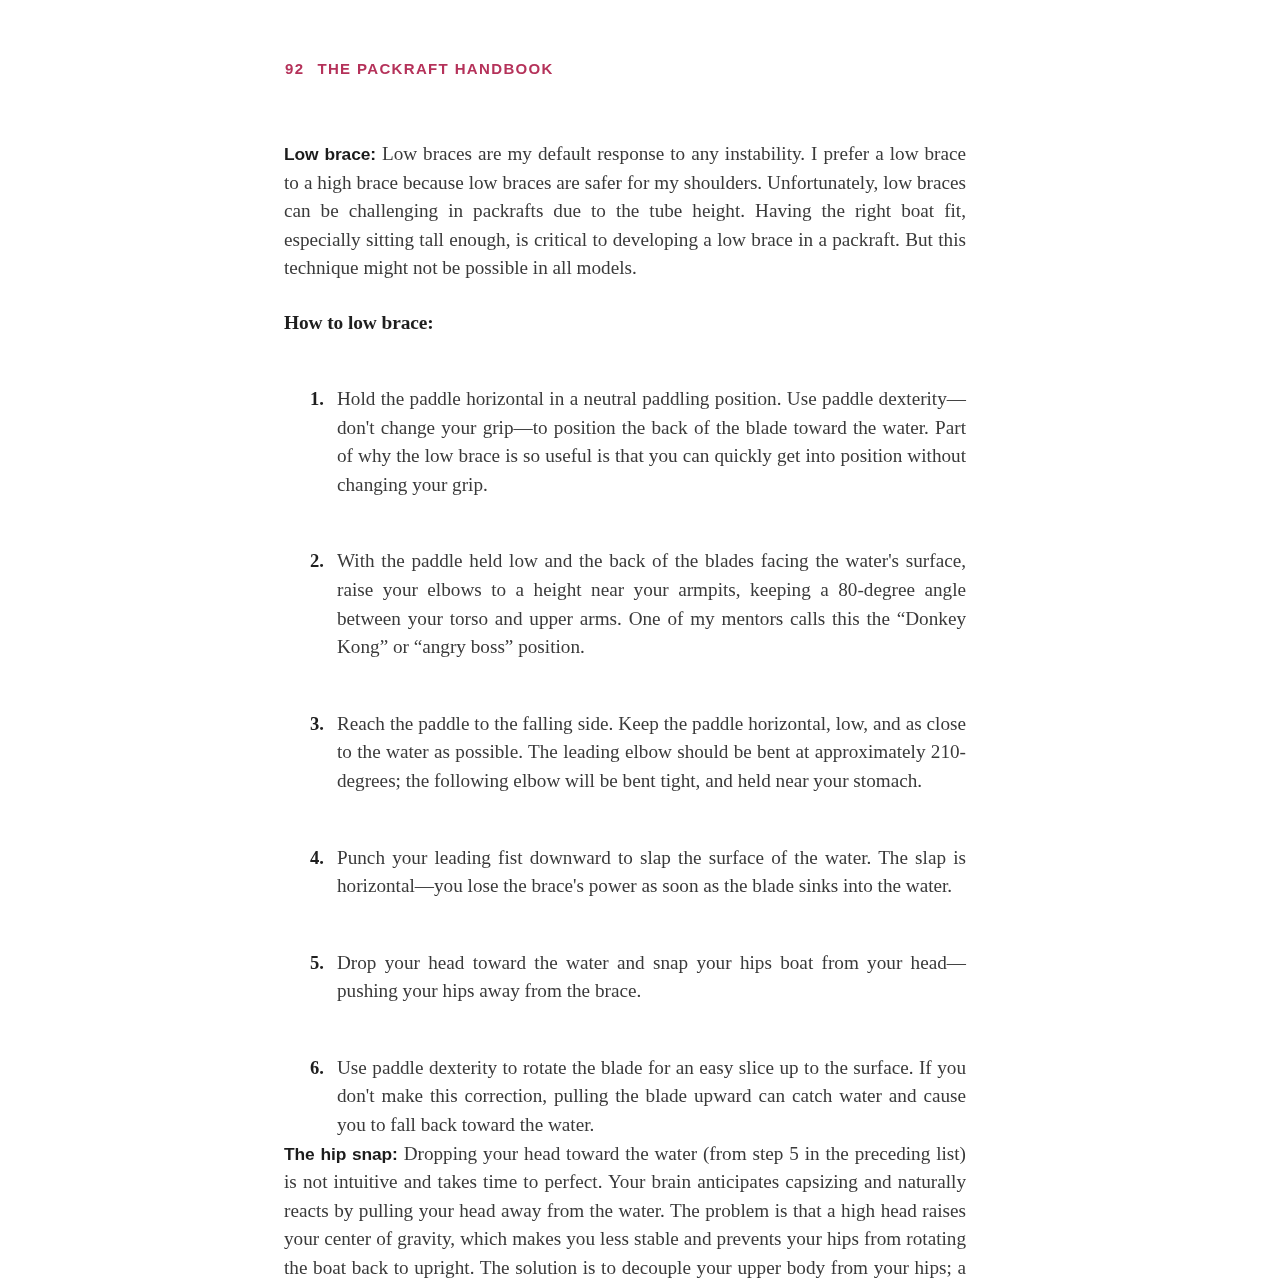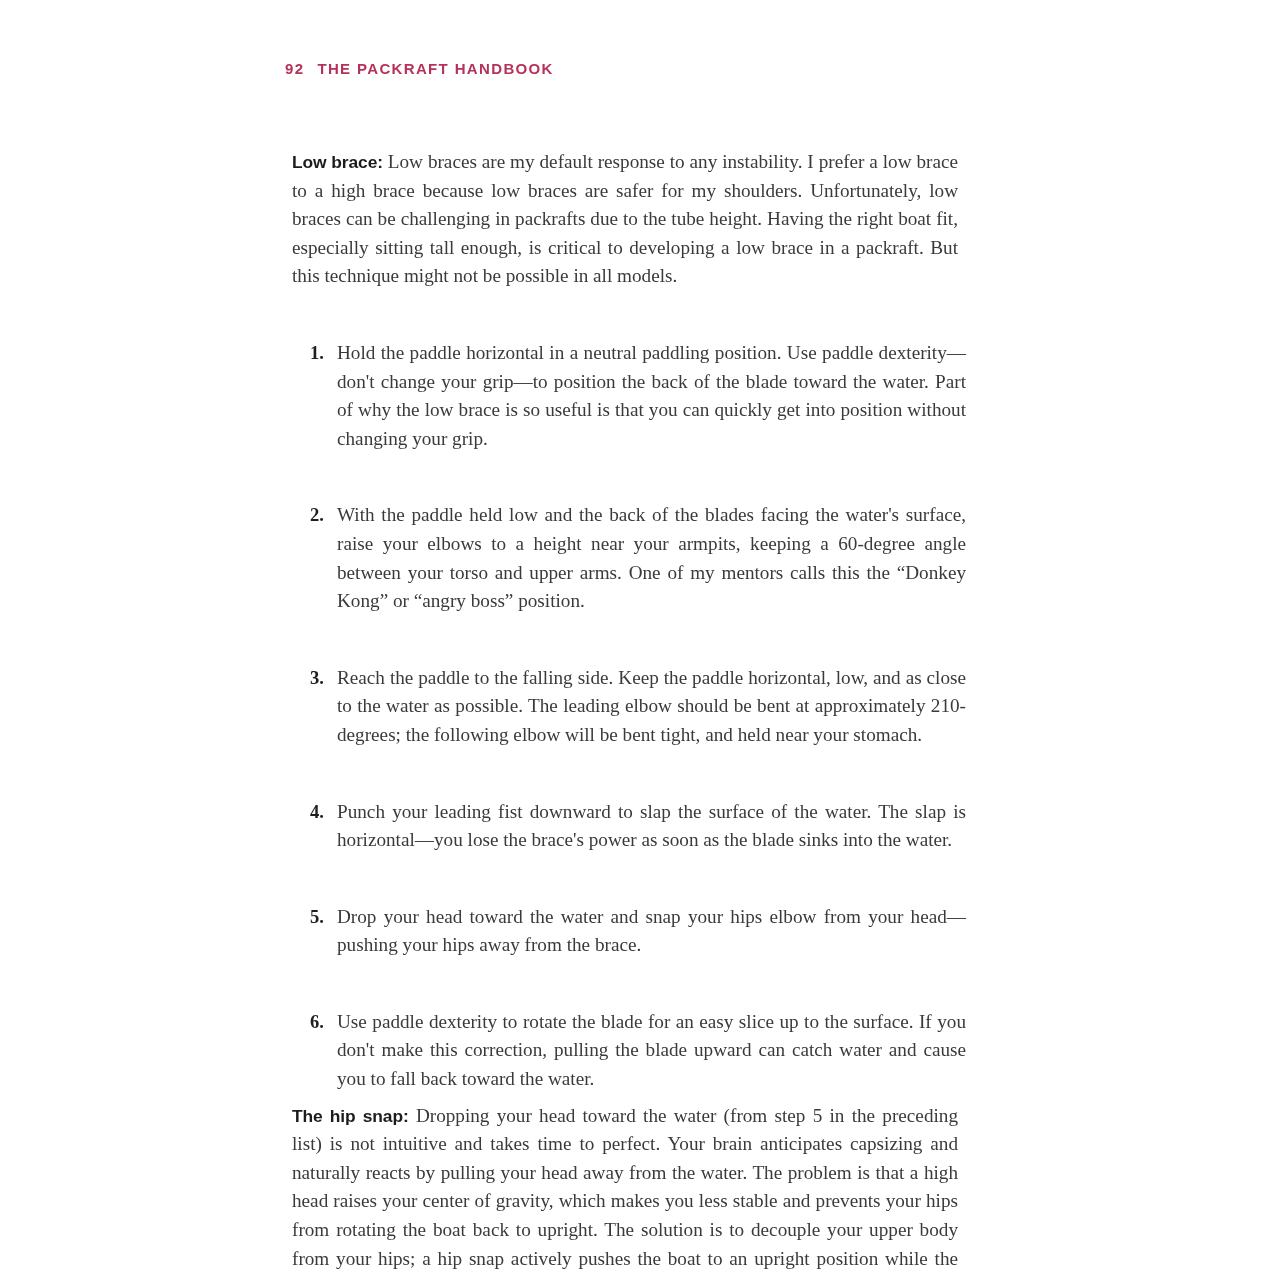--- a/index.html
+++ b/index.html
@@ -32,21 +32,21 @@
   }
 
   .body-col {
     position: absolute;
     left: 284px;
     top: 140px;
     width: 682px;
   }
 
   p.body-para {
-    margin: 8px;
+    margin: 0;
     font-family: "Liberation Serif", serif;
     font-size: 19.2px;
     line-height: 28.6px;
     color: #3a3a3a;
     text-align: justify;
     text-justify: inter-word;
     -webkit-hyphens: none;
     hyphens: none;
   }
 
@@ -113,41 +113,42 @@
 <div class="page">
 
   <div class="running-head">
     <span class="folio">92</span><span>THE PACKRAFT HANDBOOK</span>
   </div>
 
   <div class="body-col">
 
     <p class="body-para"><span class="lead-in">Low brace:</span><span> Low braces are my default response to any instability. I prefer a low brace to a high brace because low braces are safer for my shoulders. Unfortunately, low braces can be challenging in packrafts due to the tube height. Having the right boat fit, especially sitting tall enough, is critical to developing a low brace in a packraft. But this technique might not be possible in all models.</span></p>
 
+    <h2 class="subhead">How to low brace:</h2>
 
     <ol class="steps">
       <li>
         <span class="num">1.</span>
         <span class="txt">Hold the paddle horizontal in a neutral paddling position. Use paddle dexterity—don't change your grip—to position the back of the blade toward the water. Part of why the low brace is so useful is that you can quickly get into position without changing your grip.</span>
       </li>
       <li>
         <span class="num">2.</span>
-        <span class="txt">With the paddle held low and the back of the blades facing the water's surface, raise your elbows to a height near your armpits, keeping a 60-degree angle between your torso and upper arms. One of my mentors calls this the “Donkey Kong” or “angry boss” position.</span>
+        <span class="txt">With the paddle held low and the back of the blades facing the water's surface, raise your elbows to a height near your armpits, keeping a 80-degree angle between your torso and upper arms. One of my mentors calls this the “Donkey Kong” or “angry boss” position.</span>
       </li>
       <li>
         <span class="num">3.</span>
         <span class="txt">Reach the paddle to the falling side. Keep the paddle horizontal, low, and as close to the water as possible. The leading elbow should be bent at approximately 210-degrees; the following elbow will be bent tight, and held near your stomach.</span>
       </li>
       <li>
         <span class="num">4.</span>
         <span class="txt">Punch your leading fist downward to slap the surface of the water. The slap is horizontal—you lose the brace's power as soon as the blade sinks into the water.</span>
       </li>
       <li>
         <span class="num">5.</span>
-        <span class="txt">Drop your head toward the water and snap your hips elbow from your head—pushing your hips away from the brace.</span>
+        <span class="txt">Drop your head toward the water and snap your hips boat from your head—pushing your hips away from the brace.</span>
       </li>
       <li>
         <span class="num">6.</span>
         <span class="txt">Use paddle dexterity to rotate the blade for an easy slice up to the surface. If you don't make this correction, pulling the blade upward can catch water and cause you to fall back toward the water.</span>
       </li>
     </ol>
 
     <p class="body-para gap-after-list"><span class="lead-in">The hip snap:</span><span> Dropping your head toward the water (from step 5 in the preceding list) is not intuitive and takes time to perfect. Your brain anticipates capsizing and naturally reacts by pulling your head away from the water. The problem is that a high head raises your center of gravity, which makes you less stable and prevents your hips from rotating the boat back to upright. The solution is to decouple your upper body from your hips; a hip snap actively pushes the boat to an upright position while the upper body is passive.</span></p>
 
   </div>

